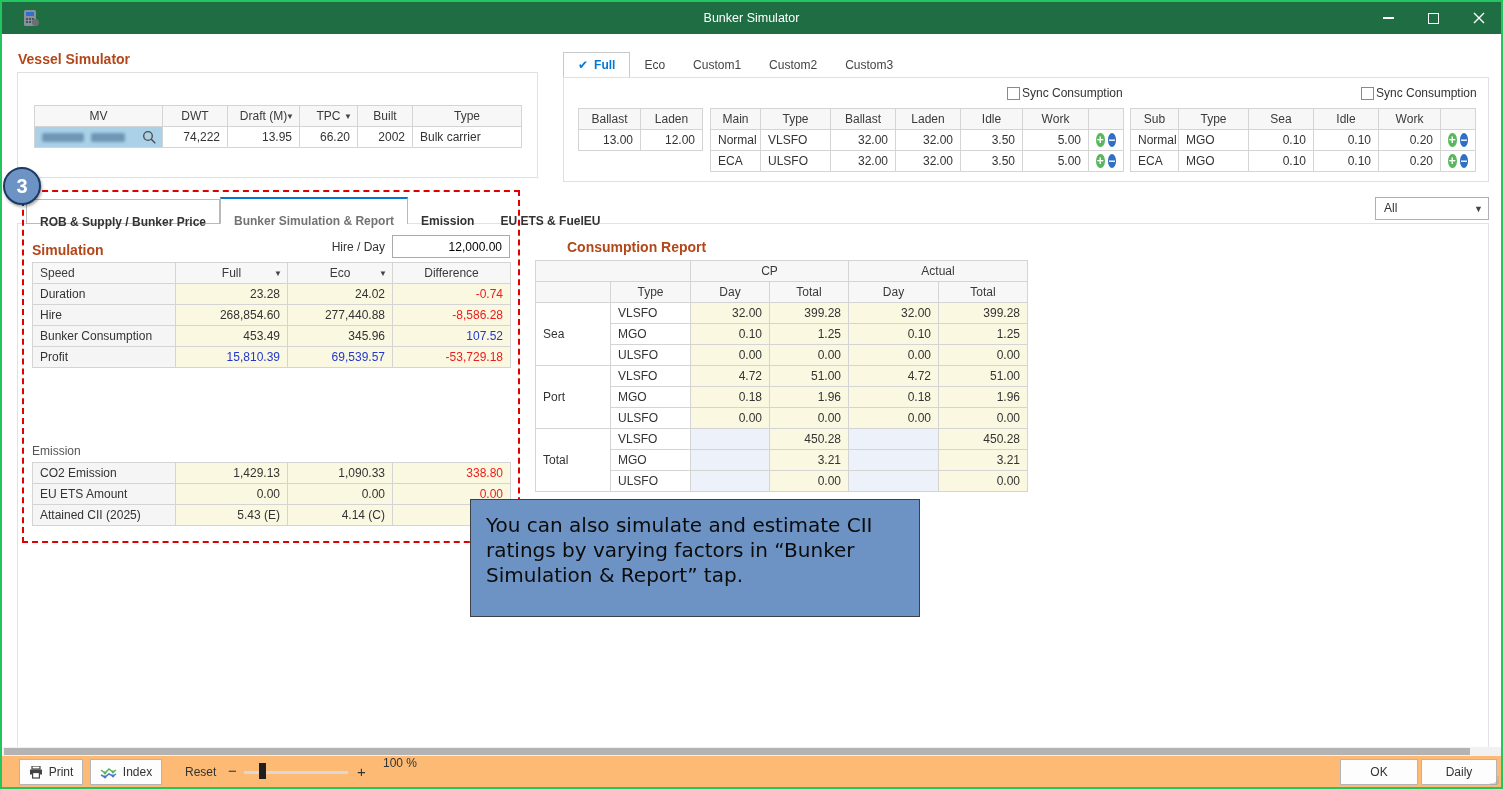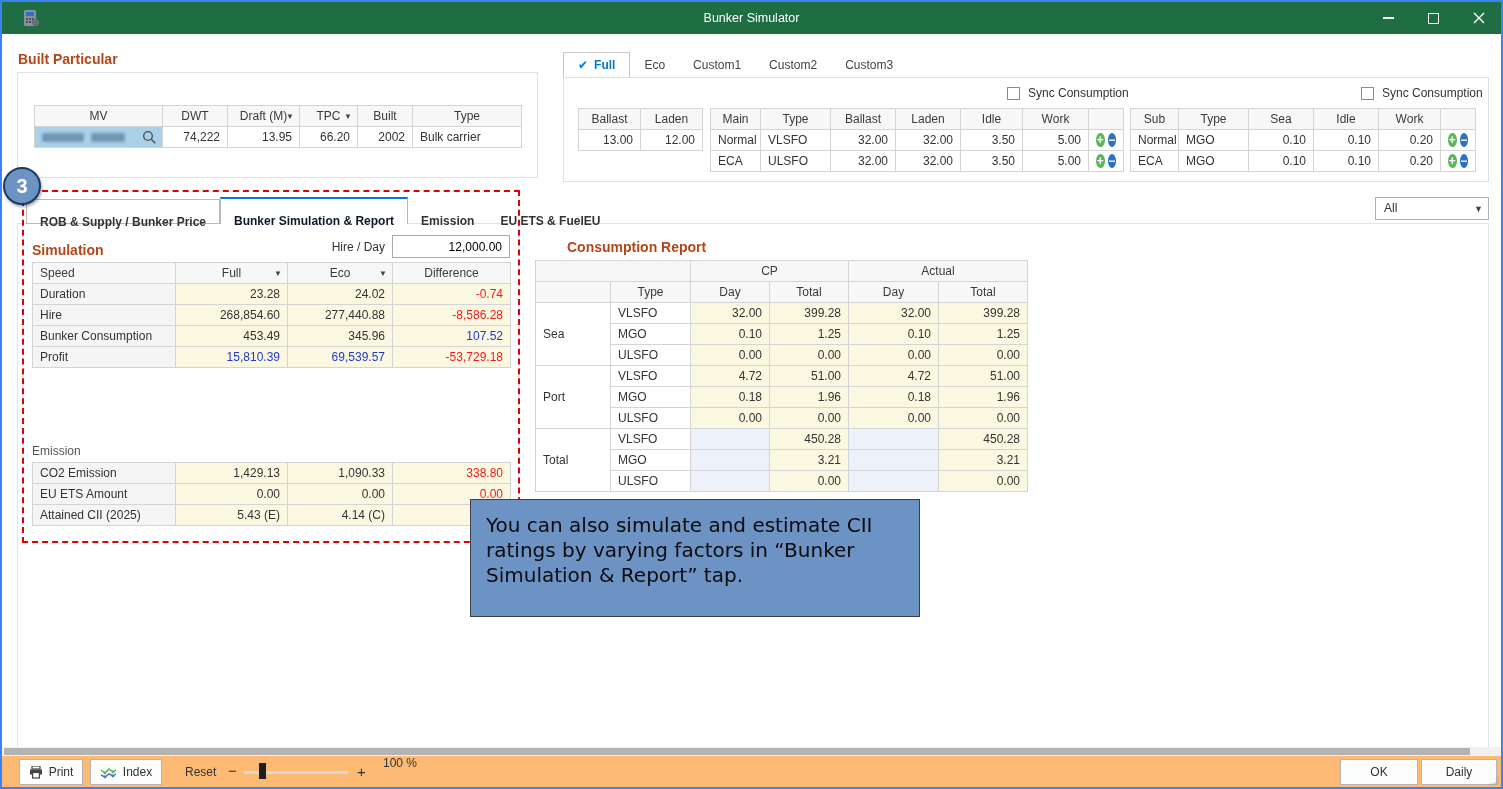--- a/index.html
+++ b/index.html
@@ -1,20 +1,20 @@
 <!DOCTYPE html>
 <html><head>
 <meta charset="utf-8">
 <style>
   * { box-sizing: border-box; }
   html,body { margin:0; padding:0; background:#e8e8e8; }
   body { font-family:"Liberation Sans", sans-serif; font-size:12px; color:#333; }
 
   .window { position:relative; width:1503px; height:789px; background:#ffffff;
-            border:2px solid #3b82f6; overflow:hidden; }
+            border:2px solid #22c55e; overflow:hidden; }
 
   
   .titlebar { position:absolute; left:0; top:0; right:0; height:32px; background:#1f6e43; }
   .app-icon { position:absolute; left:20px; top:7px; width:18px; height:18px; }
   .title-text { position:absolute; left:0; right:0; top:0; height:32px; line-height:32px;
                 text-align:center; color:#ffffff; font-size:12.5px; }
   .win-controls { position:absolute; right:0; top:0; height:32px; display:flex; }
   .win-btn { width:45px; height:32px; display:flex; align-items:center; justify-content:center; cursor:pointer; }
   .glyph-min { width:11px; height:2px; background:#fff; }
   .glyph-max { width:11px; height:11px; border:1.5px solid #fff; }
@@ -44,36 +44,36 @@
             vertical-align:middle; }
   .mv-search { position:absolute; right:5px; top:3px; }
 
   
   .ptab-row { position:absolute; left:561px; top:50px; height:26px; display:flex; align-items:flex-end; }
   .ptab { padding:0 14px; height:25px; line-height:25px; color:#444; cursor:pointer; }
   .ptab.sel { background:#fff; border:1px solid #c9c9c9; border-bottom:none; height:26px;
               color:#0078d7; font-weight:bold; }
   .ptab.sel .chk { color:#0078d7; margin-right:6px; font-weight:normal; }
 
-  .checkbox-row { position:absolute; display:flex; align-items:center; gap:8px; cursor:pointer; }
+  .checkbox-row { position:absolute; display:flex; align-items:center; gap:2px; cursor:pointer; }
   .cbx { width:13px; height:13px; border:1px solid #8a8a8a; background:#fff; }
 
   .pm-wrap { display:flex; gap:3px; align-items:center; justify-content:center; }
   .pm { width:14px; height:14px; border-radius:50%; color:#fff; font-size:12px; line-height:14px;
         text-align:center; cursor:pointer; font-weight:bold; }
   .pm.add { background:#5cb65f; }
   .pm.rem { background:#2f6fc4; }
 
   
   .mid-tabs { position:absolute; left:24px; top:195px; height:27px; display:flex; align-items:flex-end; z-index:3; }
   .mtab { padding:10px 13px; height:25px; line-height:25px; font-weight:bold; color:#333; cursor:pointer;
           background:transparent; }
   .mtab.boxed { border:1px solid #b9b9b9; background:#fff; }
   .mtab.sel { border:1px solid #b9b9b9; border-top:2px solid #0078d7; border-bottom:none;
-              background:#fff; color:#0f172a; height:27px; }
+              background:#fff; color:#737373; height:27px; }
 
   .dropdown { position:absolute; left:1373px; top:195px; width:114px; height:23px; border:1px solid #b0b0b0;
               background:#fff; line-height:21px; padding:0 8px; cursor:pointer; }
   .dropdown .caret { font-size:9px; }
 
   
   .content-panel { position:absolute; left:15px; top:221px; width:1472px; height:525px;
                    background:#fff; border:1px solid #e3e3e3; }
 
   .hire-label { position:absolute; left:270px; top:238px; width:113px; text-align:right; color:#333; }
@@ -133,21 +133,21 @@
           <div class="glyph-max"></div>
         </div>
       <div class="win-btn">
         <svg width="12" height="12" viewBox="0 0 12 12">
             <path d="M1 1 L11 11 M11 1 L1 11" stroke="#fff" stroke-width="1.4"></path>
           </svg>
       </div>
     </div>
   </div>
 
-  <div class="sec-head" style="left:16px; top:49px;">Built Particular</div>
+  <div class="sec-head" style="left:16px; top:49px;">Vessel Simulator</div>
   <div class="panel" style="left:15px; top:70px; width:521px; height:106px;">
     <table class="grid" style="position:absolute; left:16px; top:32px; width:487px;">
       <colgroup>
           <col style="width:128px">
           <col style="width:65px">
           <col style="width:72px">
           <col style="width:58px">
           <col style="width:55px">
           <col style="width:109px">
         </colgroup>

